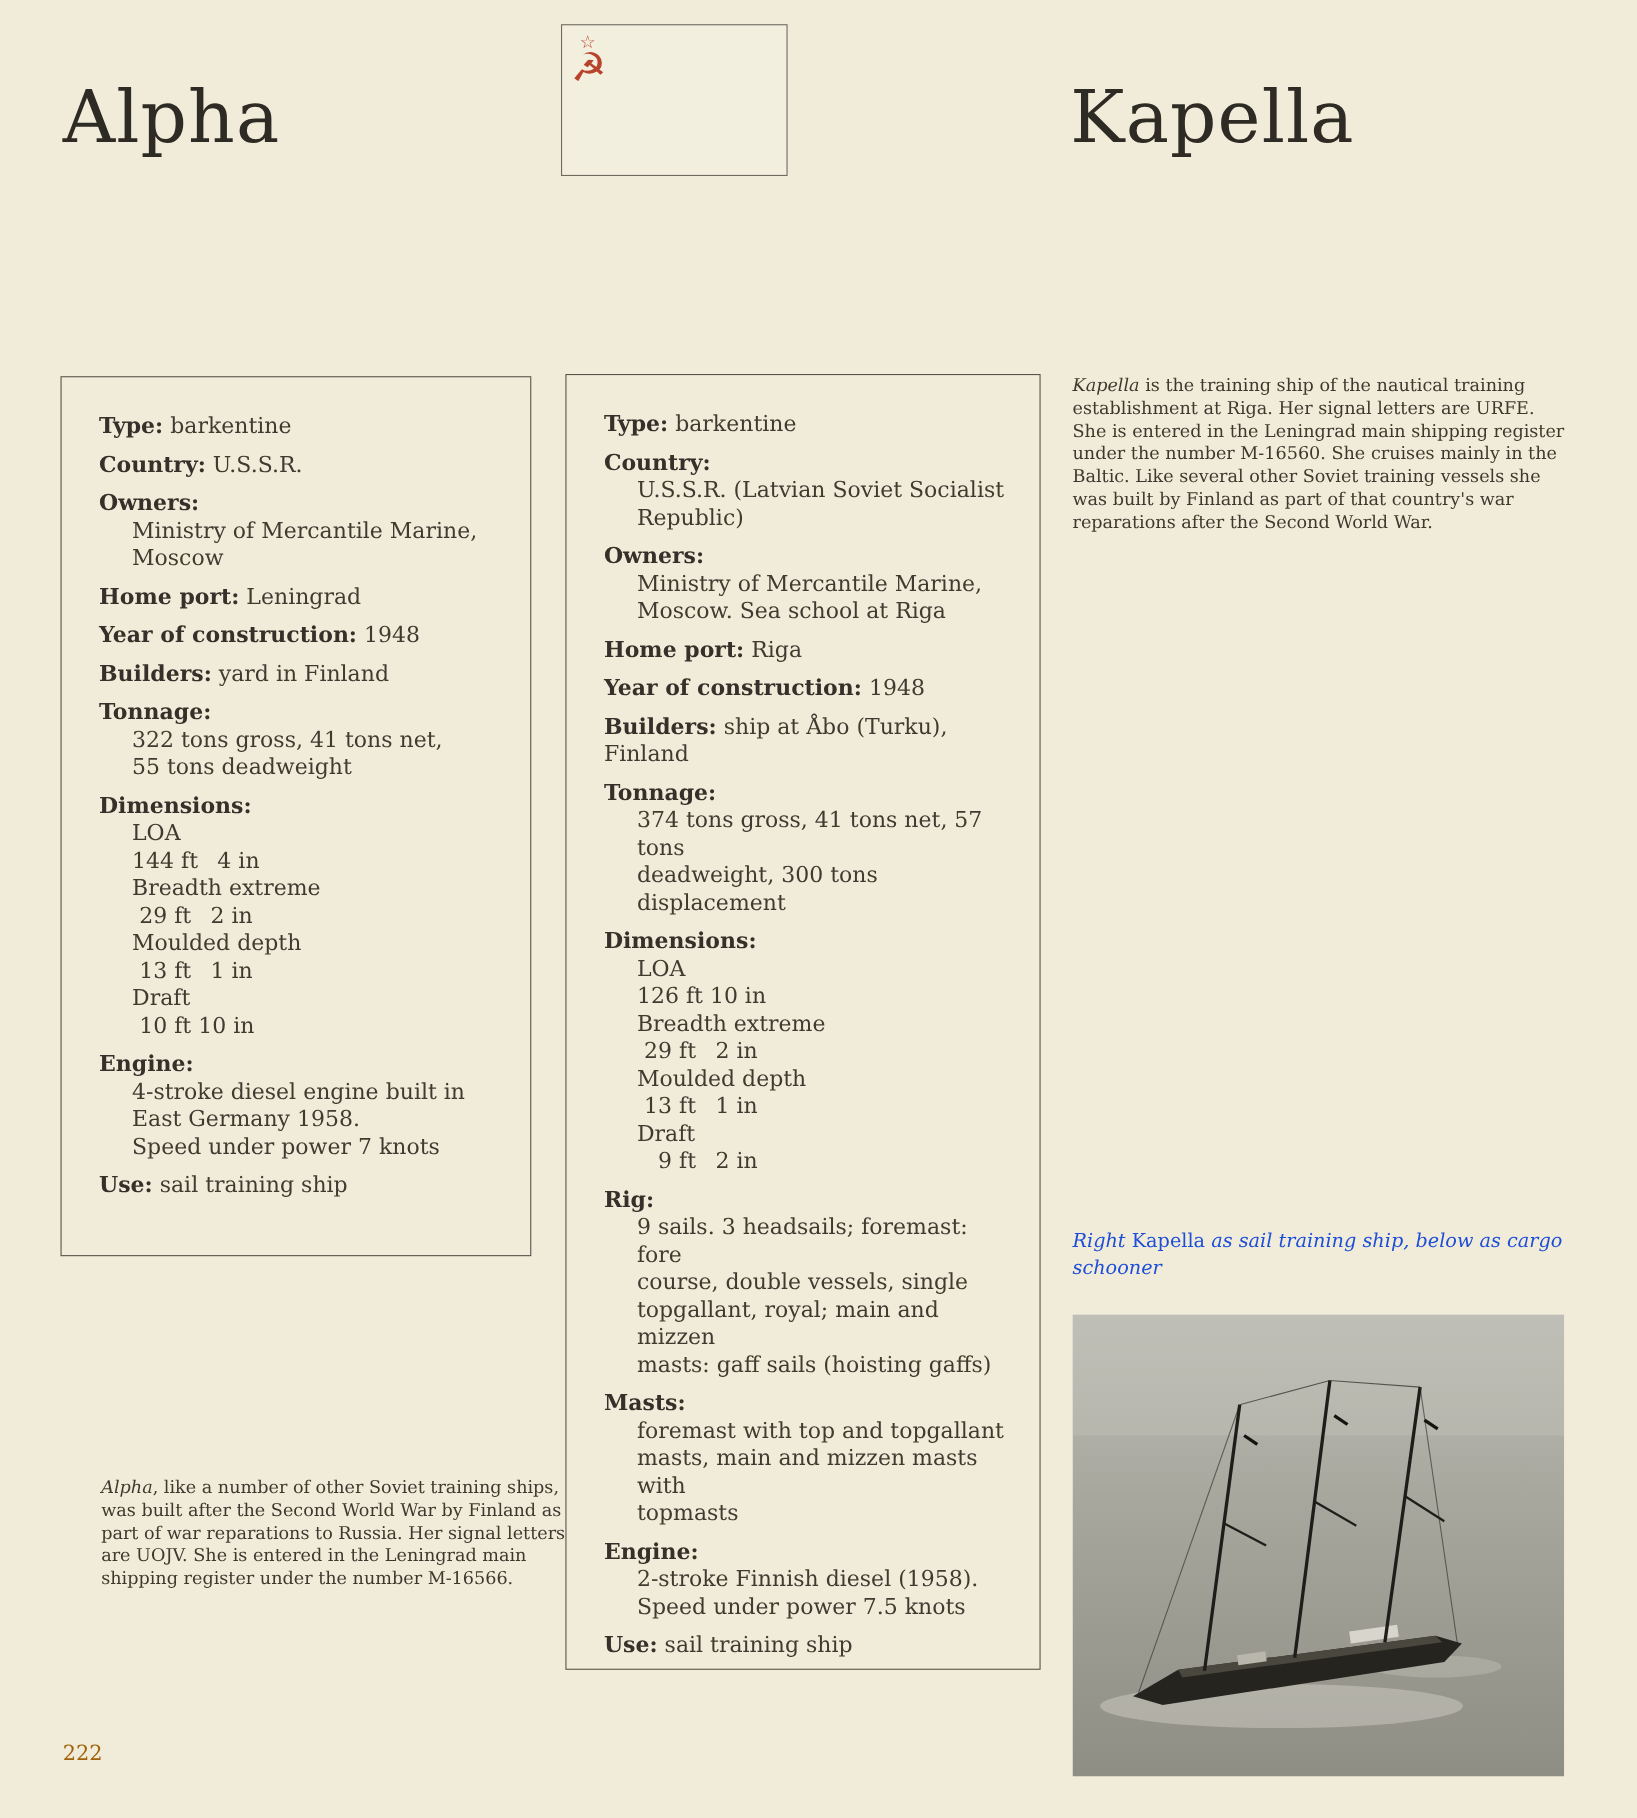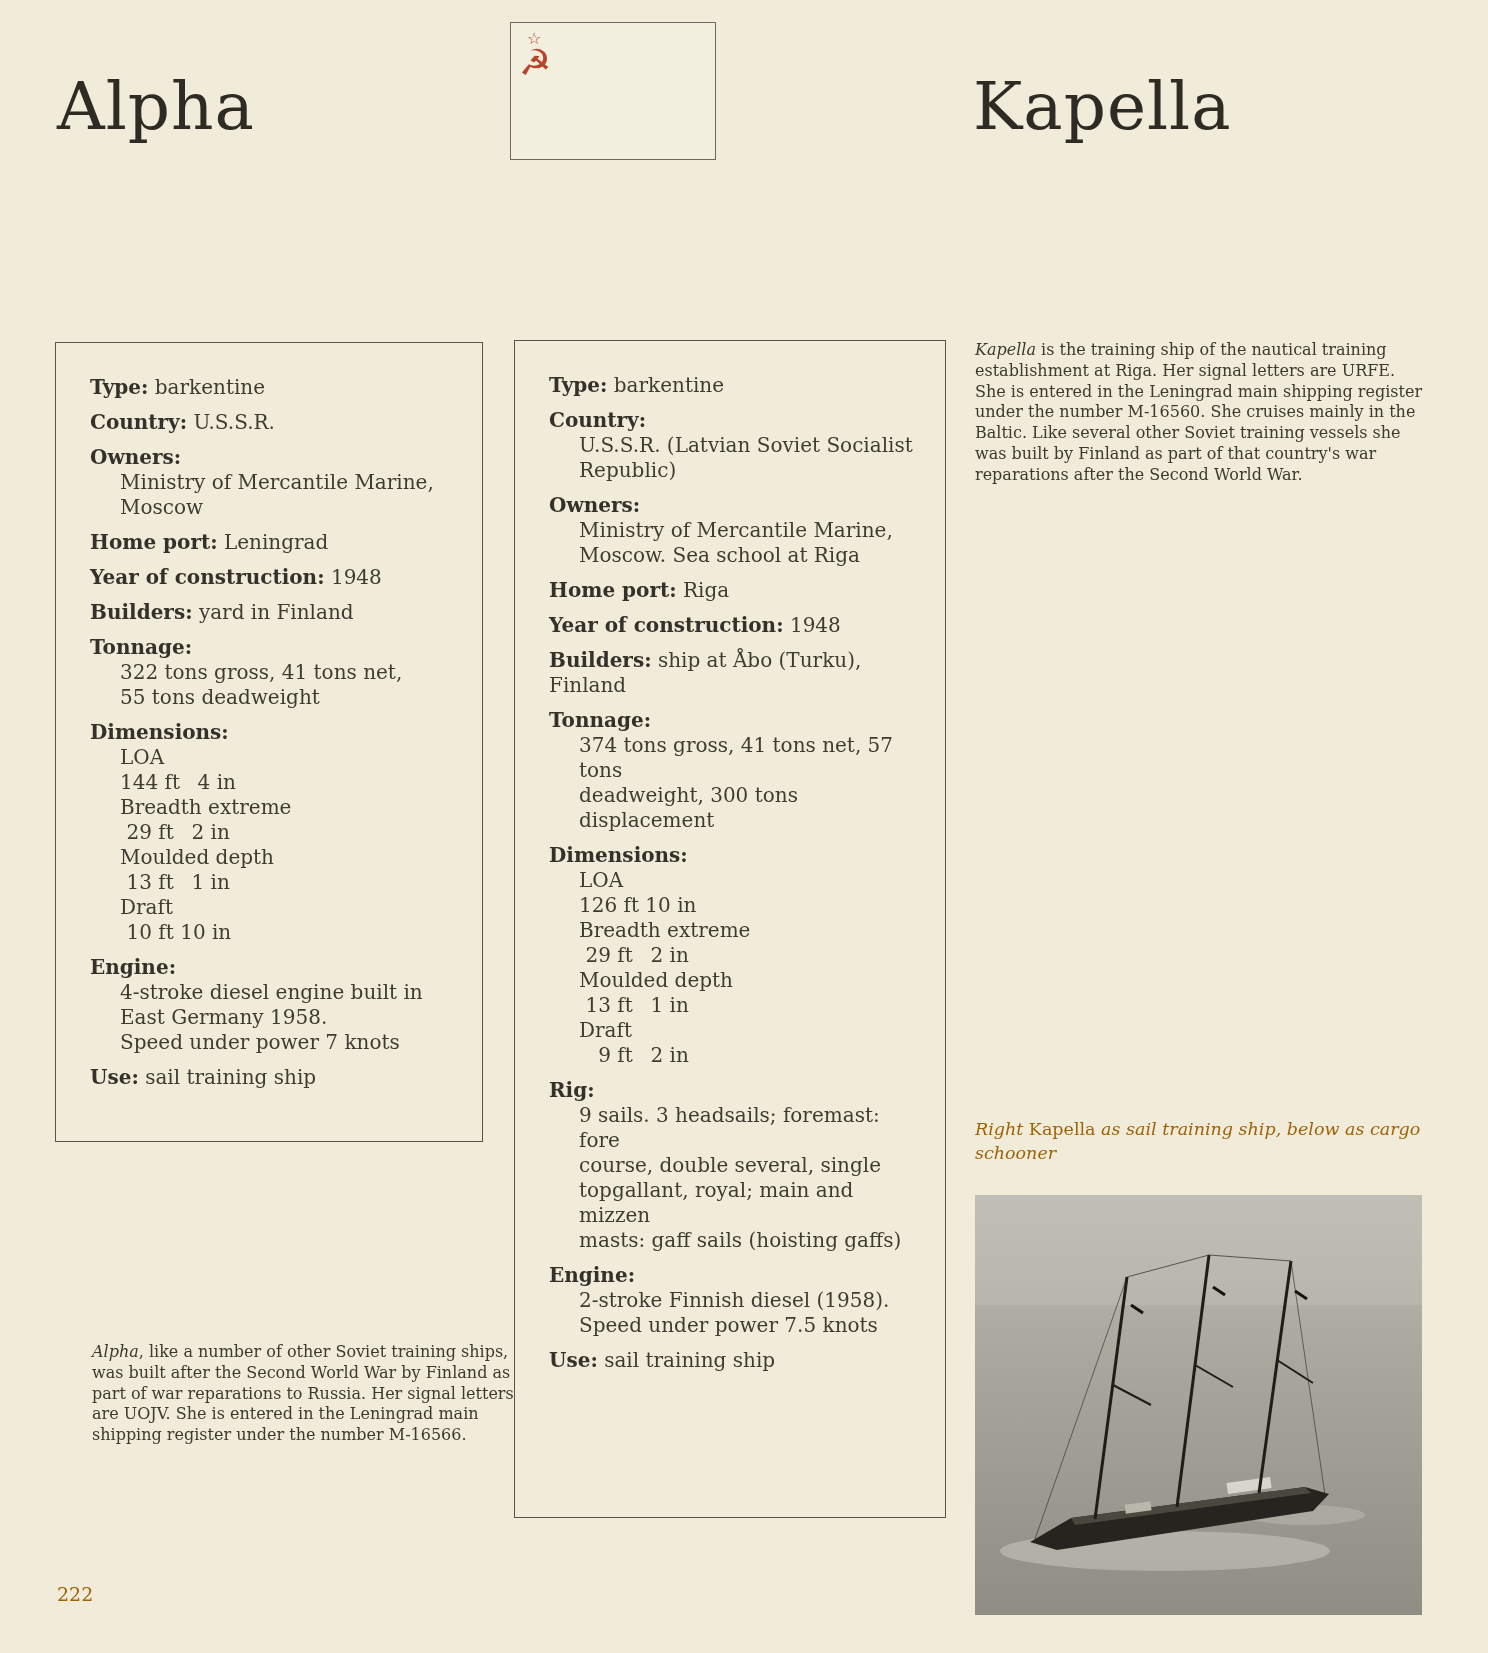--- a/index.html
+++ b/index.html
@@ -35,21 +35,21 @@
   .dim-row{display:flex;justify-content:space-between;padding-left:30px;flex-direction:column;}
   .dim-val{white-space:pre;}
   .num-ft{display:inline-block;min-width:32px;text-align:right;}
   .num-in{display:inline-block;min-width:24px;text-align:right;}
   .body-text{position:absolute;font-size:16px;line-height:1.3;color:#3d392f;}
   #kapella-text{left:975px;top:340px;width:455px;}
   #alpha-text{left:57px;top:1342px;width:438px;margin-left:35px;}
   .ital{font-style:italic;}
   .caption{
     position:absolute;left:975px;top:1118px;width:455px;
-    font-size:17.5px;line-height:1.35;color:#a16207;
+    font-size:17.5px;line-height:1.35;color:#1d4ed8;
   }
   .photo{position:absolute;left:975px;top:1195px;width:447px;height:420px;}
   .photo svg{width:100%;height:100%;display:block;}
   .page-number{position:absolute;left:57px;top:1583px;font-size:19px;color:#a16207;}
 </style>
 </head>
 <body>
 
 <div>
 
@@ -101,21 +101,22 @@
         </div><div class="dim-row">
           <span class="dim-name">Breadth extreme</span>
           <span class="dim-val"><span class="num-ft">29</span><span class="unit"> ft </span><span class="num-in">2</span><span class="unit"> in</span></span>
         </div><div class="dim-row">
           <span class="dim-name">Moulded depth</span>
           <span class="dim-val"><span class="num-ft">13</span><span class="unit"> ft </span><span class="num-in">1</span><span class="unit"> in</span></span>
         </div><div class="dim-row">
           <span class="dim-name">Draft</span>
           <span class="dim-val"><span class="num-ft">9</span><span class="unit"> ft </span><span class="num-in">2</span><span class="unit"> in</span></span>
         </div></div>
-      <div class="spec-field"><span class="spec-label">Rig:</span><div class="spec-line">9 sails. 3 headsails; foremast: fore</div><div class="spec-line">course, double several, single</div><div class="spec-line">topgallant, royal; main and mizzen</div><div class="spec-line">masts: gaff sails (hoisting gaffs)</div></div>
+      <div class="spec-field"><span class="spec-label">Rig:</span><div class="spec-line">9 sails. 3 headsails; foremast: fore</div><div class="spec-line">course, double vessels, single</div><div class="spec-line">topgallant, royal; main and mizzen</div><div class="spec-line">masts: gaff sails (hoisting gaffs)</div></div>
+      <div class="spec-field"><span class="spec-label">Masts:</span><div class="spec-line">foremast with top and topgallant</div><div class="spec-line">masts, main and mizzen masts with</div><div class="spec-line">topmasts</div></div>
       <div class="spec-field"><span class="spec-label">Engine:</span><div class="spec-line">2-stroke Finnish diesel (1958).</div><div class="spec-line">Speed under power 7.5 knots</div></div>
       <div class="spec-field"><span class="spec-label">Use:</span><span class="spec-value"> sail training ship</span></div>
     </div>
 
   <div class="body-text" id="kapella-text">
     <span class="ital">Kapella</span><span> is the training ship of the nautical training establishment at Riga. Her signal letters are URFE. She is entered in the Leningrad main shipping register under the number M-16560. She cruises mainly in the Baltic. Like several other Soviet training vessels she was built by Finland as part of that country's war reparations after the Second World War.</span>
   </div>
 
   <div class="caption">
     <span class="ital">Right </span><span>Kapella </span><span class="ital">as sail training ship, below as cargo schooner</span>

